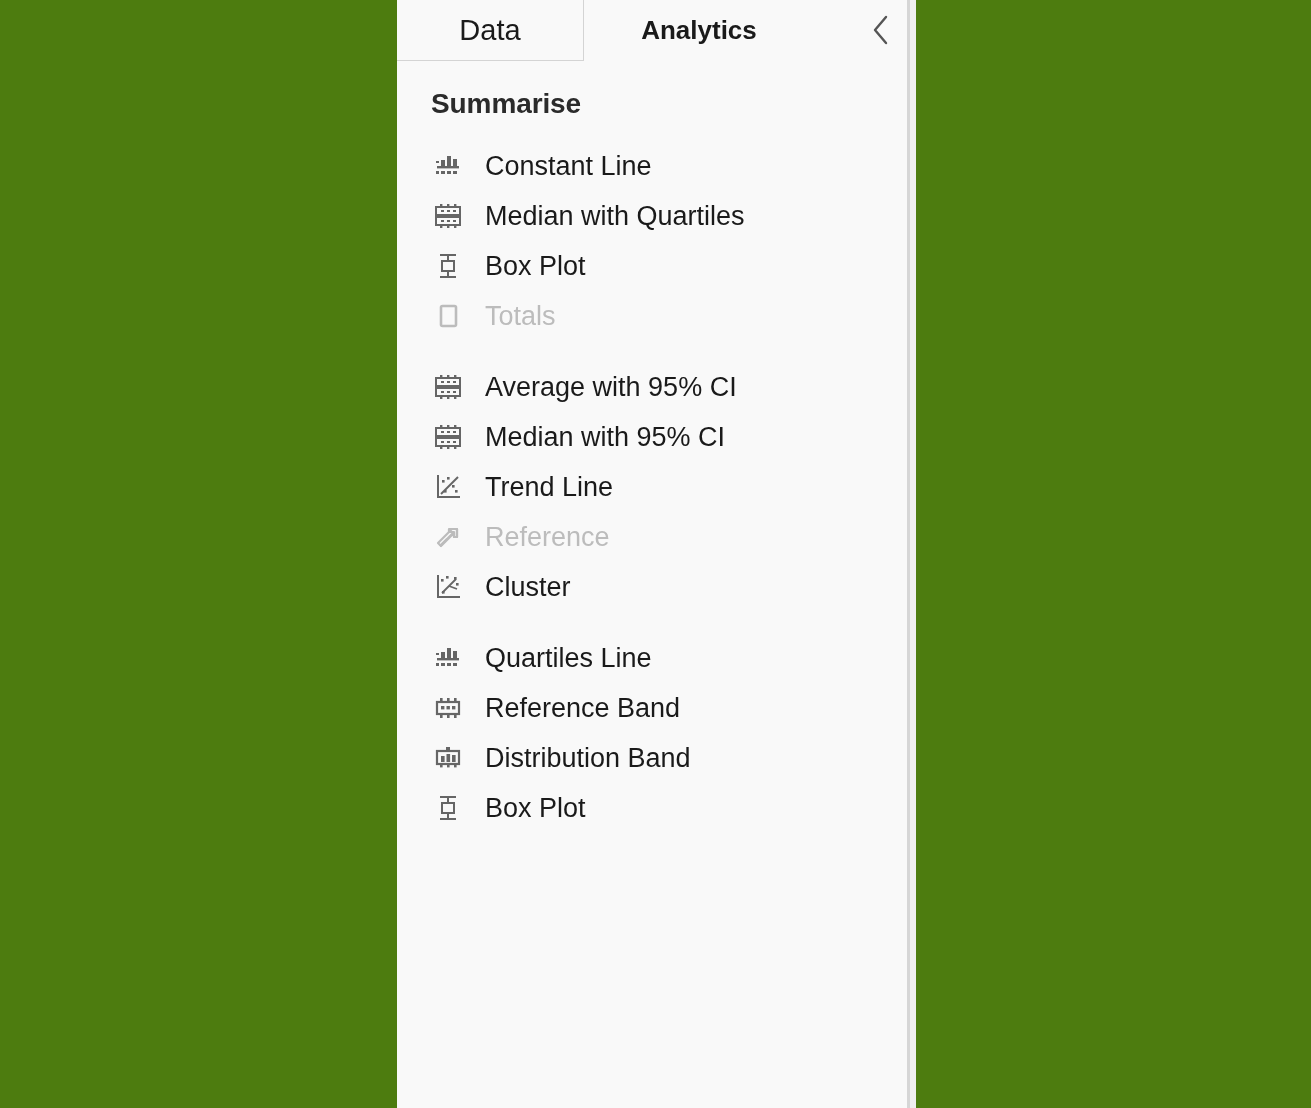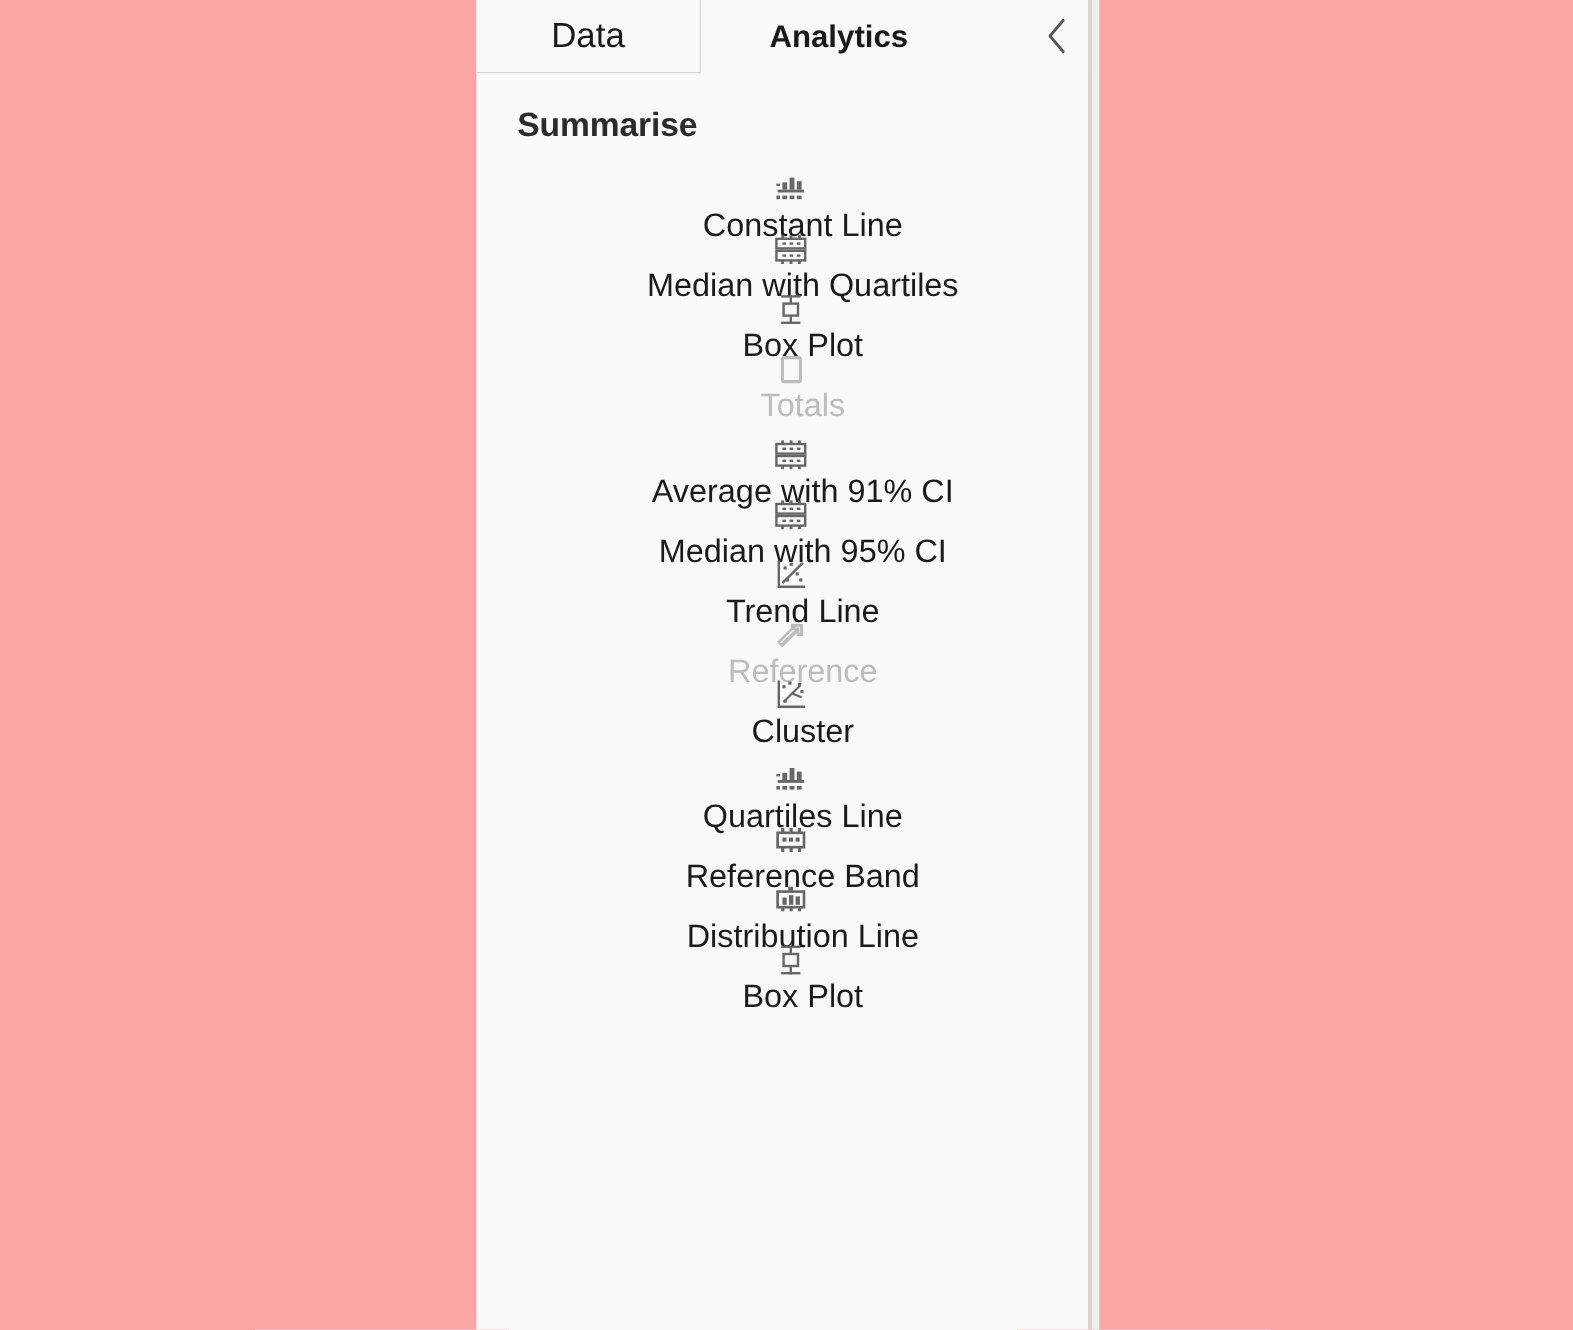--- a/index.html
+++ b/index.html
@@ -12,21 +12,21 @@
     background: #ffffff;
     font-family: "Liberation Sans", sans-serif;
     overflow: hidden;
     position: relative;
   }
 
   
   #canvas {
     position: absolute;
     inset: 0;
-    background: #fca5a5;
+    background: #4d7c0f;
   }
 
   
   #analytics-pane {
     position: absolute;
     left: 397px;
     top: 0;
     width: 510px;
     height: 1108px;
     background: #f9f9f9;
@@ -134,21 +134,20 @@
   .section-2 .item-list { margin-top: 21px; }
   .section-3 .item-list { margin-top: 21px; }
 
   .item {
     display: flex;
     align-items: center;
     height: 50px;
     padding-left: 34px;
     cursor: pointer;
     user-select: none;
-    flex-direction: column;
   }
   .item.disabled { cursor: default; }
 
   .item-icon {
     width: 34px;
     height: 30px;
     flex: 0 0 34px;
     display: flex;
     align-items: center;
     justify-content: center;
@@ -264,21 +263,21 @@
                   <rect x="14" y="19" width="3" height="2" fill="#666666"></rect>
                   <rect x="20" y="19" width="3" height="2" fill="#666666"></rect>
                   <rect x="7" y="3" width="2.4" height="3.5" fill="#666666"></rect>
                   <rect x="14" y="3" width="2.4" height="3.5" fill="#666666"></rect>
                   <rect x="21" y="3" width="2.4" height="3.5" fill="#666666"></rect>
                   <rect x="7" y="23.5" width="2.4" height="3.5" fill="#666666"></rect>
                   <rect x="14" y="23.5" width="2.4" height="3.5" fill="#666666"></rect>
                   <rect x="21" y="23.5" width="2.4" height="3.5" fill="#666666"></rect>
                 </svg>
               </span>
-              <span class="item-label">Average with 91% CI</span>
+              <span class="item-label">Average with 95% CI</span>
             </li>
             <li class="item">
               <span class="item-icon">
                 <svg width="30" height="30" viewBox="0 0 30 30">
                   <rect x="3" y="6" width="24" height="8" fill="none" stroke="#666666" stroke-width="2"></rect>
                   <rect x="3" y="16" width="24" height="8" fill="none" stroke="#666666" stroke-width="2"></rect>
                   <rect x="8" y="9" width="3" height="2" fill="#666666"></rect>
                   <rect x="14" y="9" width="3" height="2" fill="#666666"></rect>
                   <rect x="20" y="9" width="3" height="2" fill="#666666"></rect>
                   <rect x="8" y="19" width="3" height="2" fill="#666666"></rect>
@@ -376,21 +375,21 @@
                   <rect x="4" y="8" width="22" height="13" fill="none" stroke="#666666" stroke-width="2.2"></rect>
                   <rect x="8" y="13" width="3.6" height="6" fill="#666666"></rect>
                   <rect x="13.5" y="11" width="3.6" height="8" fill="#666666"></rect>
                   <rect x="19" y="12" width="3.6" height="7" fill="#666666"></rect>
                   <rect x="13" y="4" width="4" height="4" fill="#666666"></rect>
                   <rect x="7" y="21" width="2.6" height="3.4" fill="#666666"></rect>
                   <rect x="14" y="21" width="2.6" height="3.4" fill="#666666"></rect>
                   <rect x="21" y="21" width="2.6" height="3.4" fill="#666666"></rect>
                 </svg>
               </span>
-              <span class="item-label">Distribution Line</span>
+              <span class="item-label">Distribution Band</span>
             </li>
             <li class="item">
               <span class="item-icon">
                 <svg width="30" height="30" viewBox="0 0 30 30">
                   <rect x="9" y="10" width="12" height="10" fill="none" stroke="#666666" stroke-width="2"></rect>
                   <rect x="14" y="3" width="2" height="7" fill="#666666"></rect>
                   <rect x="14" y="20" width="2" height="7" fill="#666666"></rect>
                   <rect x="7" y="3" width="16" height="2" fill="#666666"></rect>
                   <rect x="7" y="25" width="16" height="2" fill="#666666"></rect>
                 </svg>

